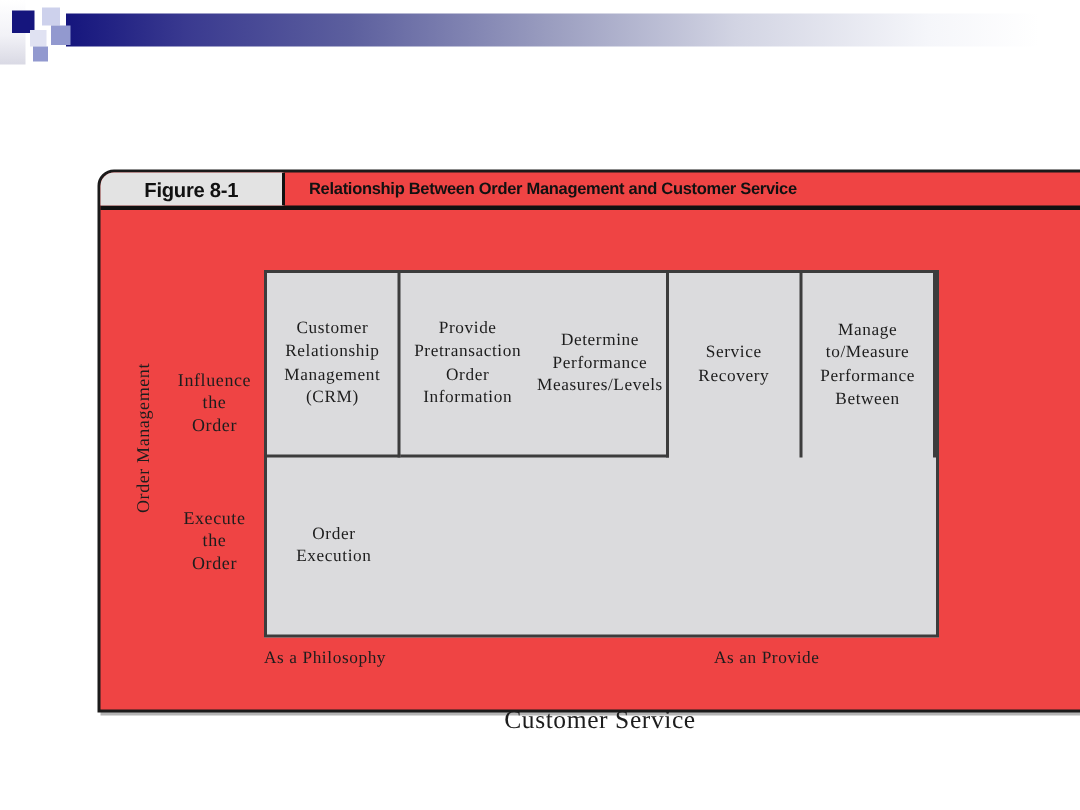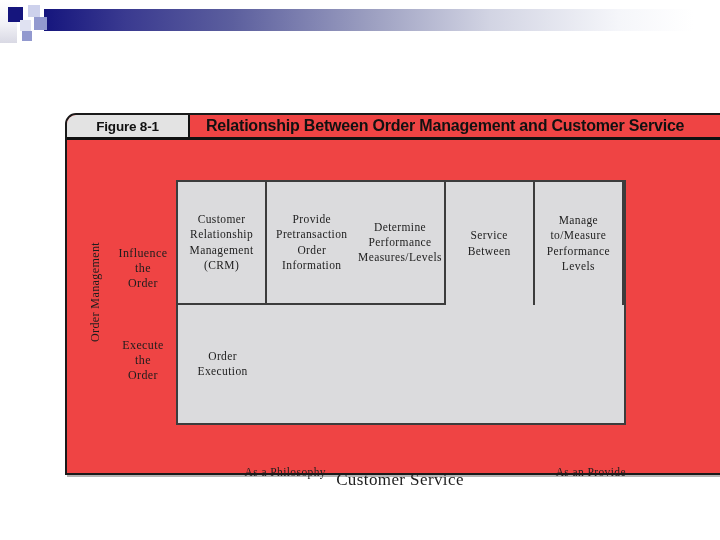--- a/index.html
+++ b/index.html
@@ -37,21 +37,21 @@
     font-weight:bold;color:#111;
   }
   .figure-label-box{
     width:121px;flex:0 0 121px;background:#e3e3e3;border-right:2px solid #111;
     border-top-left-radius:9px;
     display:flex;align-items:center;justify-content:center;
     font-size:13.5px;letter-spacing:-0.2px;
   }
   .figure-title{
     flex:1;display:flex;align-items:center;padding-left:16px;
-    font-size:16px;letter-spacing:-0.2px;
+    font-size:11px;letter-spacing:-0.2px;
   }
   .figure-body{position:relative;width:100%;height:334px;color:#1d1d1d;}
   
   .matrix{
     position:absolute;left:109px;top:40px;width:450px;height:245px;
     display:grid;grid-template-columns:1fr 1fr 1fr 1fr 1fr;grid-template-rows:123px 1fr;
     border:2px solid #3c3c3c;background:#dbdbdd;box-sizing:border-box;
   }
   .cell{
     border-right:2px solid #3c3c3c;border-bottom:2px solid #3c3c3c;
@@ -66,24 +66,23 @@
     white-space:pre-line;font-size:12px;line-height:1.25;letter-spacing:0.4px;
   }
   .row-label-influence{left:30px;top:78px;margin-top:28px;}
   .row-label-execute{left:30px;top:198px;}
   .y-axis-title{
     position:absolute;left:-47px;top:145px;width:150px;height:14px;
     transform:rotate(-90deg);text-align:center;
     font-size:12px;letter-spacing:0.4px;
   }
   .col-label{
-    position:absolute;width:150px;text-align:right;
+    position:absolute;width:150px;text-align:left;
     white-space:pre-line;font-size:11.5px;line-height:1.3;letter-spacing:0.4px;
     top:292px;
-    margin-top:33px;
   }
   .col-label-0{left:109px;}
   .col-label-1{left:259px;}
   .col-label-2{left:409px;}
   .x-axis-title{
     position:absolute;left:233px;top:330px;width:200px;text-align:center;
     font-size:17px;letter-spacing:0.4px;
   }
 </style>
 </head>
@@ -118,23 +117,23 @@
 Relationship
 Management
 (CRM)</div>
       <div class="cell col-last">Provide
 Pretransaction
 Order Information</div>
       <div class="cell">Determine
 Performance
 Measures/Levels</div>
       <div class="cell row-last">Service
-Between</div>
+Recovery</div>
       <div class="cell row-last">Manage to/Measure
-Performance Levels</div>
+Performance Between</div>
       <div class="cell col-last row-last">Order
 Execution</div>
     </div>
 
     <div class="col-label col-label-0">As a Philosophy</div>
     <div class="col-label col-label-2">As an Provide</div>
 
     <div class="x-axis-title">Customer Service</div>
   </div>
 </div>

